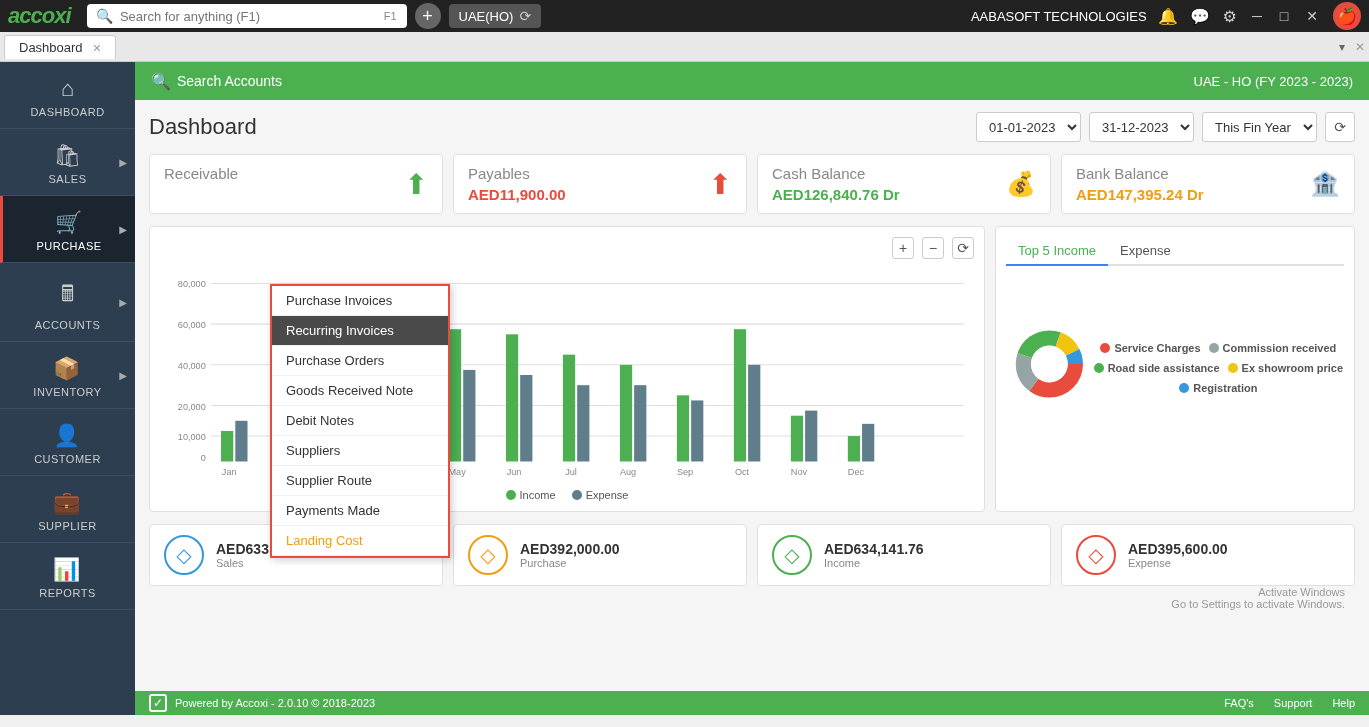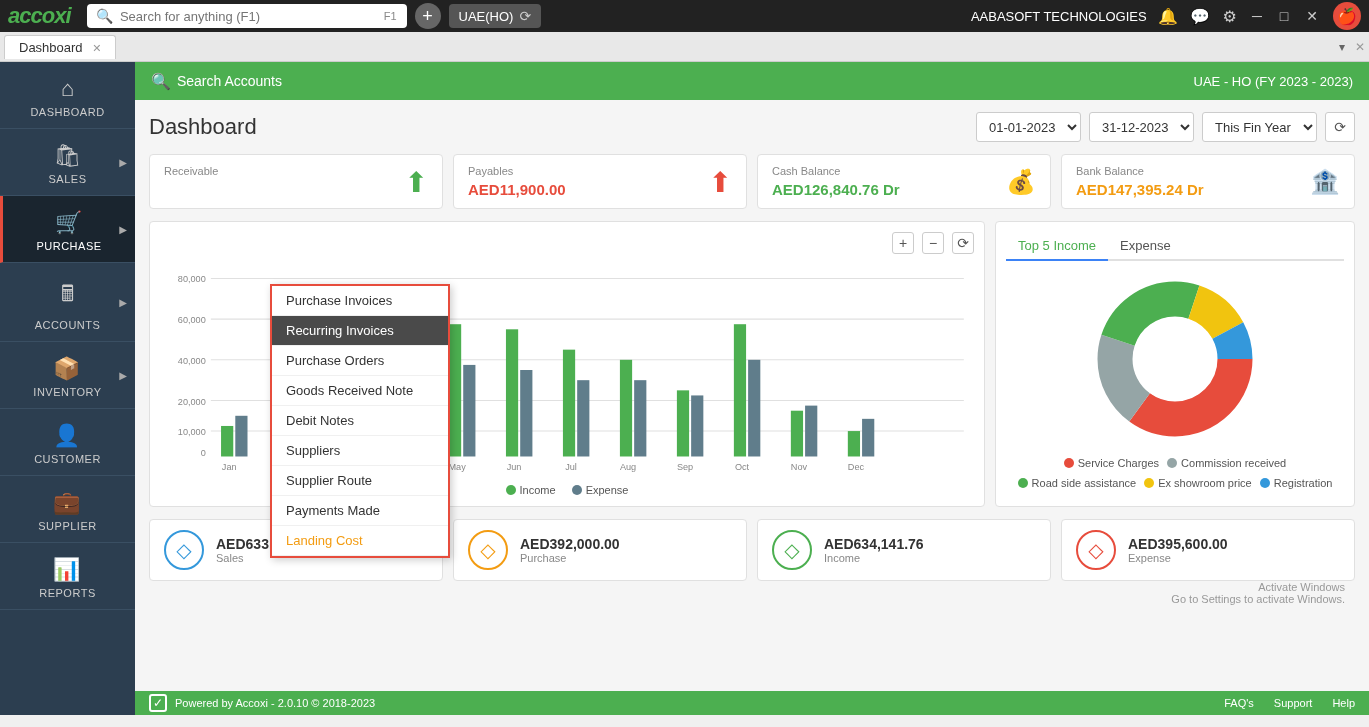--- a/index.html
+++ b/index.html
@@ -50,21 +50,21 @@
     .dashboard-area { flex: 1; padding: 12px 14px; overflow-y: auto; background: #f5f5f5; }
     .dashboard-title-row { display: flex; align-items: center; margin-bottom: 12px; gap: 10px; }
     .dashboard-title { font-size: 22px; color: #333; font-weight: 300; flex: 1; }
     .date-filter { display: flex; align-items: center; gap: 8px; }
     .date-select { border: 1px solid #ccc; border-radius: 3px; padding: 4px 8px; font-size: 13px; background: #fff; color: #333; height: 30px; }
     .refresh-btn { width: 30px; height: 30px; border: 1px solid #ccc; border-radius: 3px; background: #fff; cursor: pointer; display: flex; align-items: center; justify-content: center; font-size: 14px; color: #555; }
 
     
     .summary-cards { display: grid; grid-template-columns: 1fr 1fr 1fr 1fr; gap: 10px; margin-bottom: 12px; }
     .card { background: #fff; border: 1px solid #e0e0e0; border-radius: 4px; padding: 10px 14px; display: flex; flex-direction: column; gap: 4px; position: relative; }
-    .card-label { font-size: 11px; color: #888; }
+    .card-label { font-size: 15px; color: #888; }
     .card-amount { font-size: 15px; font-weight: bold; }
     .card-amount.green { color: #4caf50; }
     .card-amount.red { color: #e74c3c; }
     .card-amount.gold { color: #f39c12; }
     .card-icon { position: absolute; right: 14px; top: 50%; transform: translateY(-50%); font-size: 24px; }
 
     
     .charts-row { display: grid; grid-template-columns: 1fr 360px; gap: 10px; margin-bottom: 12px; }
     .chart-card { background: #fff; border: 1px solid #e0e0e0; border-radius: 4px; padding: 10px; }
     .chart-header { display: flex; justify-content: flex-end; gap: 8px; margin-bottom: 6px; }
@@ -74,21 +74,21 @@
     .bar-chart-area { height: 220px; position: relative; }
     .bar-chart-svg { width: 100%; height: 100%; }
     .chart-legend { display: flex; gap: 16px; justify-content: center; margin-top: 4px; }
     .legend-item { display: flex; align-items: center; gap: 4px; font-size: 11px; color: #555; }
     .legend-dot { width: 10px; height: 10px; border-radius: 50%; }
 
     
     .donut-header { display: flex; gap: 0; margin-bottom: 8px; border-bottom: 2px solid #e0e0e0; }
     .donut-tab { padding: 6px 12px; font-size: 13px; cursor: pointer; color: #555; }
     .donut-tab.active { color: #4caf50; border-bottom: 2px solid #3b82f6; margin-bottom: -2px; }
-    .donut-area { display: flex; flex-direction: column; align-items: center; }
+    .donut-area { display: flex; align-items: center; font-weight: bold; }
     .donut-legend { display: flex; flex-wrap: wrap; gap: 8px; margin-top: 8px; justify-content: center; }
     .donut-legend-item { display: flex; align-items: center; gap: 4px; font-size: 11px; color: #555; }
     .donut-dot { width: 10px; height: 10px; border-radius: 50%; }
 
     
     .bottom-summary { display: grid; grid-template-columns: 1fr 1fr 1fr 1fr; gap: 10px; }
     .bottom-card { background: #fff; border: 1px solid #e0e0e0; border-radius: 4px; padding: 10px 14px; display: flex; align-items: center; gap: 12px; }
     .bottom-card-icon { width: 40px; height: 40px; border-radius: 50%; border: 2px solid; display: flex; align-items: center; justify-content: center; font-size: 20px; flex-shrink: 0; }
     .bottom-card-icon.blue { border-color: #3498db; color: #3498db; }
     .bottom-card-icon.orange { border-color: #f39c12; color: #f39c12; }

